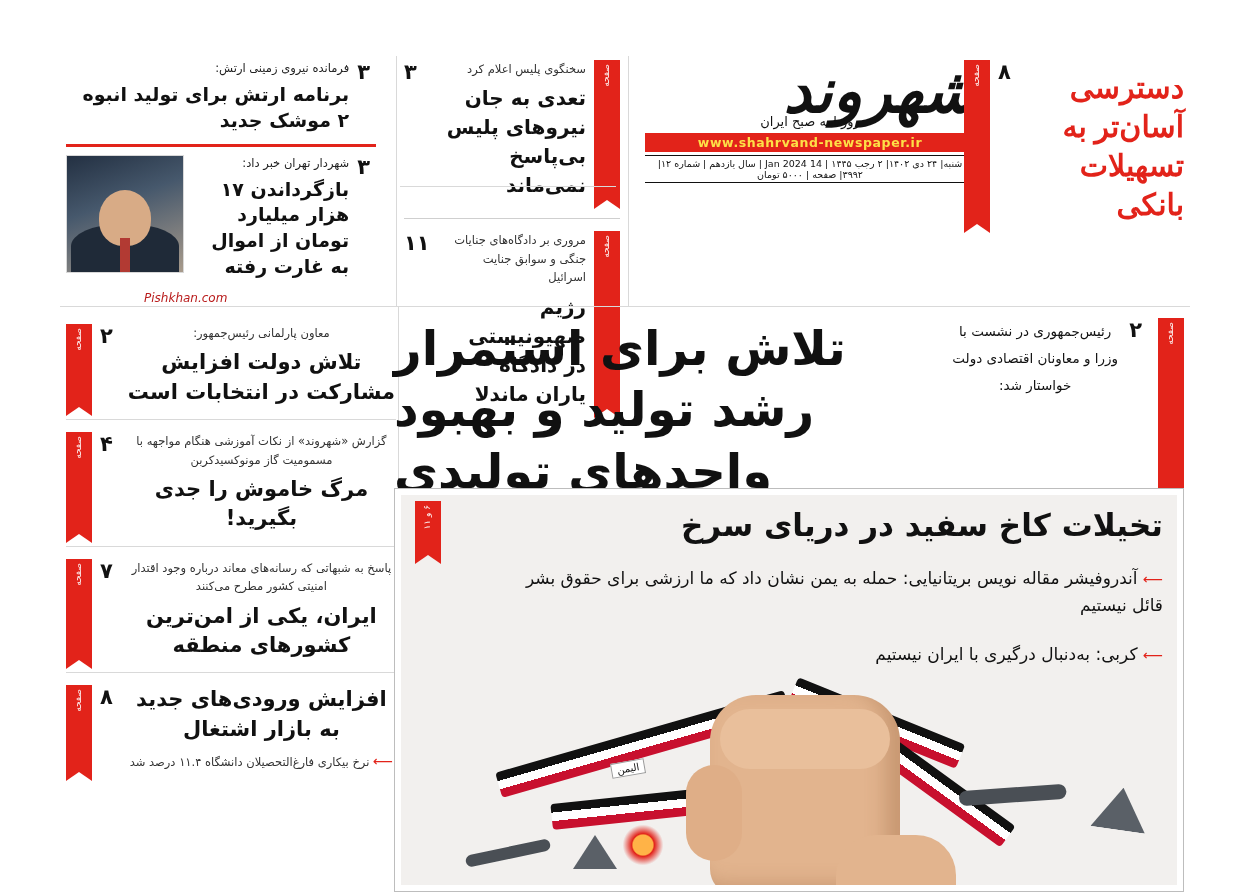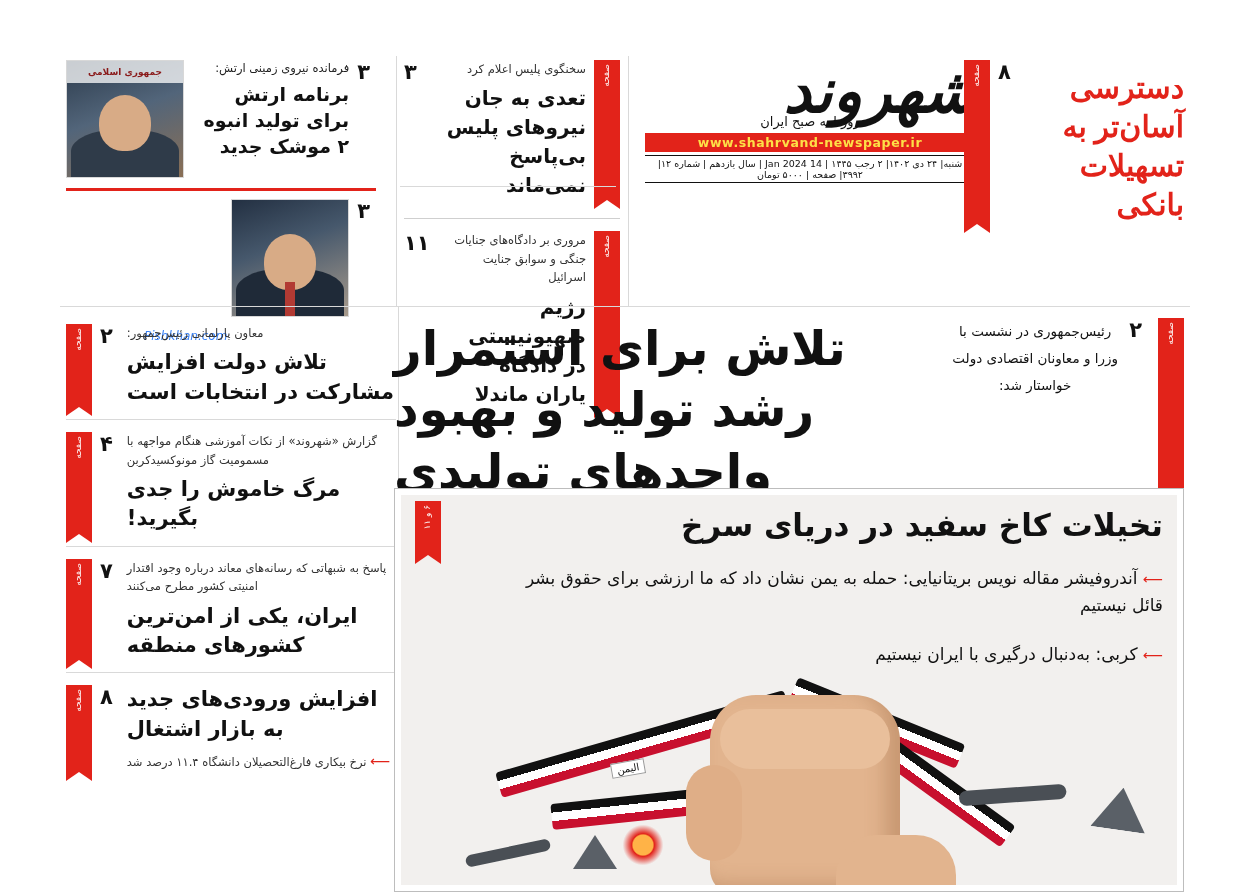--- a/index.html
+++ b/index.html
@@ -59,26 +59,26 @@
   .pt-face { position:absolute; left:50%; top:34px; transform:translateX(-50%);
              width:52px; height:56px; border-radius:50% 50% 45% 45%; background:#d8ab86; }
   .pt-body { position:absolute; left:50%; bottom:0; transform:translateX(-50%);
              width:108px; height:48px; border-radius:46% 46% 0 0; background:#2f3b49; }
   .pt-body.b2 { background:#1f2a38; }
   .pt-tie { position:absolute; left:50%; bottom:0; transform:translateX(-50%); width:10px;height:34px;background:#b23a33;}
   .photo-text { flex:1 1 auto; text-align:right; }
   .kicker { font-size:11.5px; color:#222; line-height:1.5; margin-bottom:5px; }
   .headline-sm { font-size:19px; font-weight:bold; color:#111; line-height:1.35; }
   .red-rule { height:3px; background:#e2231a; margin:2px 0 8px; }
-  .watermark { position:absolute; left:2px; bottom:-2px; font-size:12px; color:#3b82f6; font-style:italic;}
+  .watermark { position:absolute; left:2px; bottom:-2px; font-size:12px; color:#b91c1c; font-style:italic;}
 
   
   .left-col { position:absolute; left:66px; top:312px; width:330px; }
   .lc-item { display:flex; gap:8px; padding:12px 0 12px; border-bottom:1px solid #d9d9d9; }
-  .lc-text { flex:1 1 auto; text-align:left; }
+  .lc-text { flex:1 1 auto; text-align:center; }
   .lc-kicker { font-size:11.5px; color:#333; line-height:1.6; margin-bottom:6px; }
   .lc-head { font-size:21px; font-weight:bold; color:#111; line-height:1.4; }
   .lc-sub { font-size:11.5px; color:#333; line-height:1.6; margin-top:6px; }
 
   
   .center-col { position:absolute; left:404px; top:60px; width:216px; }
   .cc-item { display:flex; gap:8px; padding-bottom:12px; }
   .cc-text { text-align:right; flex:1 1 auto; }
   .cc-kicker { font-size:11.5px; color:#333; line-height:1.6; margin-bottom:6px;}
   .cc-head { font-size:20px; font-weight:bold; color:#111; line-height:1.45; }
@@ -182,34 +182,31 @@
   <div class="tl-block">
 
     <div class="photo-card">
       <div class="numwrap">
         <div class="bignum">۳</div>
       </div>
       <div class="photo-text">
         <div class="kicker">فرمانده نیروی زمینی ارتش:</div>
         <div class="headline-sm">برنامه ارتش برای تولید انبوه ۲ موشک جدید</div>
       </div>
-      <div class="photo-thumb t1">
-        <div class="pt-band">
-            <span>جمهوری اسلامی</span>
-          </div>
-        <div class="pt-body"></div>
-        <div class="pt-face"></div>
-      </div>
     </div>
 
     <div class="red-rule"></div>
 
     <div class="photo-card">
       <div class="numwrap">
         <div class="bignum">۳</div>
+      </div>
+      <div class="photo-text">
+        <div class="kicker">شهردار تهران خبر داد:</div>
+        <div class="headline-sm">بازگرداندن ۱۷ هزار میلیارد تومان از اموال به غارت رفته</div>
       </div>
       <div class="photo-thumb t2">
         <div class="pt-body b2"></div>
         <div class="pt-face"></div>
         <div class="pt-tie"></div>
       </div>
     </div>
     <div class="watermark" style="left:78px; bottom:-16px;">Pishkhan.com</div>
   </div>
 

